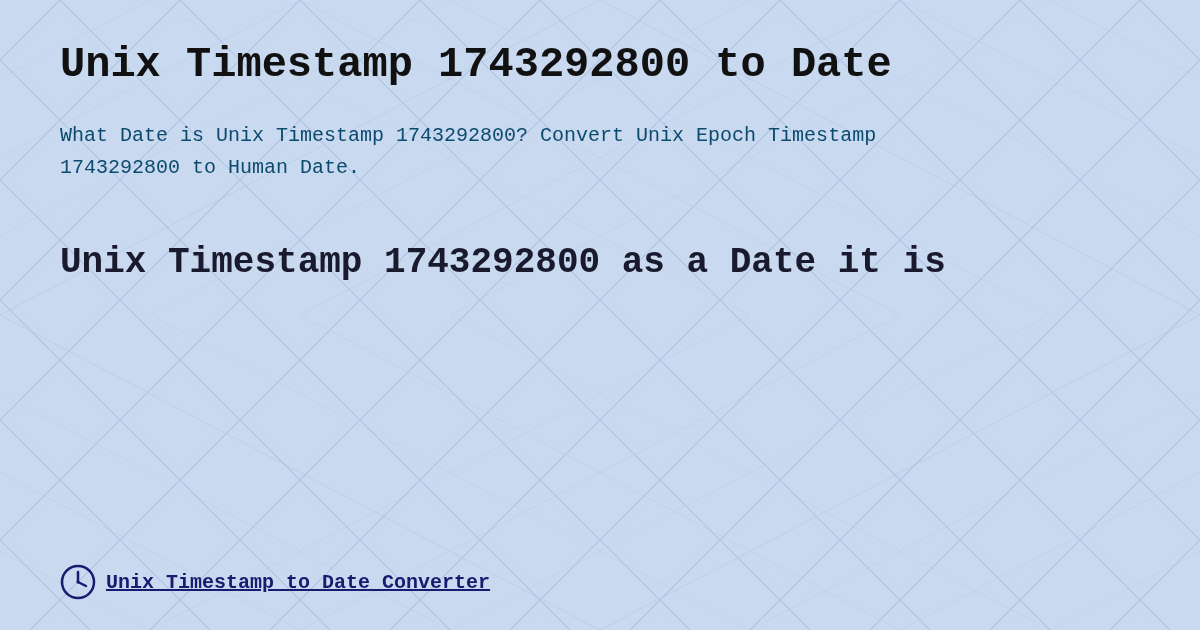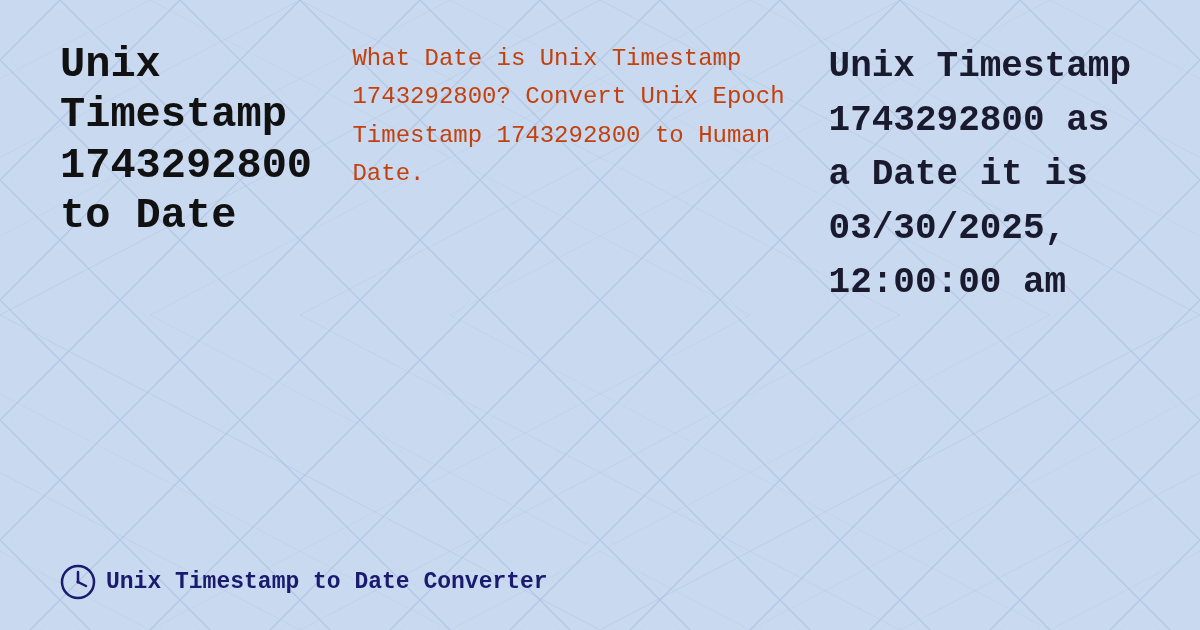--- a/index.html
+++ b/index.html
@@ -25,36 +25,37 @@
     .bg-pattern svg {
       width: 100%;
       height: 100%;
     }
 
     .content {
       position: relative;
       z-index: 1;
       padding: 40px 60px;
       display: flex;
+      flex-direction: column;
       height: 100%;
     }
 
     .main-title {
       font-size: 42px;
       font-weight: bold;
       color: #111;
       margin-bottom: 30px;
       line-height: 1.2;
     }
 
     .description {
-      font-size: 24px;
-      color: #c2410c;
+      font-size: 20px;
+      color: #0c4a6e;
       line-height: 1.6;
-      margin-bottom: 40px;
+      margin-bottom: 52px;
       max-width: 900px;
     }
 
     .result-section {
       margin-bottom: 30px;
     }
 
     .result-text {
       font-size: 36px;
       font-weight: bold;
@@ -77,23 +78,24 @@
       align-items: center;
       gap: 10px;
     }
 
     .clock-icon {
       width: 36px;
       height: 36px;
     }
 
     .footer-link-text {
-      font-size: 23px;
+      font-size: 20px;
       font-weight: bold;
       color: #1a1a6e;
+      text-decoration: underline;
     }
 
     .logo-right {
       display: flex;
       align-items: center;
       gap: 6px;
     }
 
     .logo-icon {
       width: 36px;
@@ -144,21 +146,20 @@
 
 <div class="content">
 
   <h1 class="main-title">Unix Timestamp 1743292800 to Date</h1>
 
   <p class="description">What Date is Unix Timestamp 1743292800? Convert Unix Epoch Timestamp 1743292800 to Human Date.</p>
 
   <div class="result-section">
     <p class="result-text">
       <span>Unix Timestamp 1743292800 as a Date it is</span><br>
-      <span>03/30/2025, 12:00:00 am</span>
     </p>
   </div>
 
   <div class="footer">
     <div class="footer-left">
 
       <svg class="clock-icon" viewBox="0 0 36 36" xmlns="http://www.w3.org/2000/svg">
         <circle cx="18" cy="18" r="16" fill="none" stroke="#1a1a6e" stroke-width="2.5"></circle>
         <line x1="18" y1="18" x2="18" y2="8" stroke="#1a1a6e" stroke-width="2.5" stroke-linecap="round"></line>
         <line x1="18" y1="18" x2="26" y2="22" stroke="#1a1a6e" stroke-width="2.5" stroke-linecap="round"></line>

